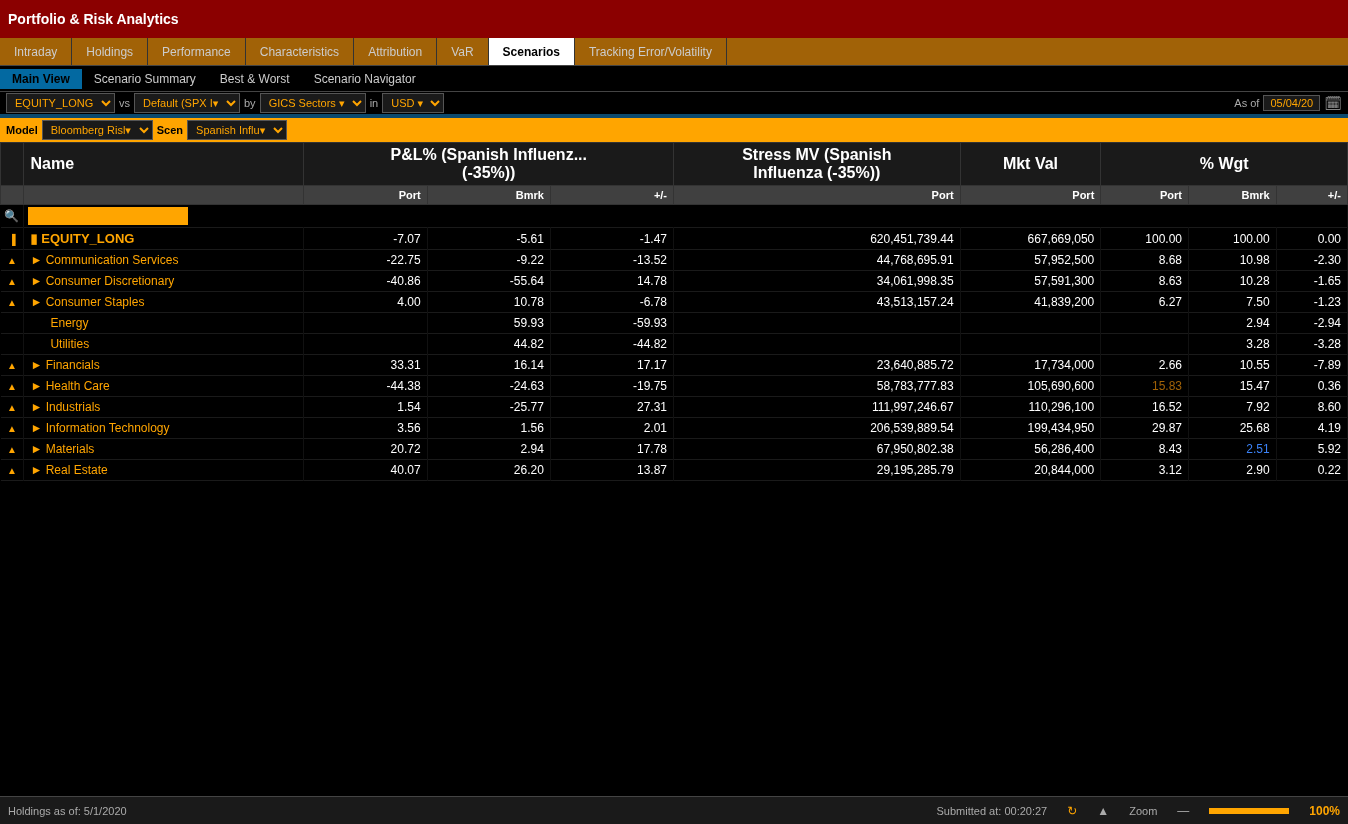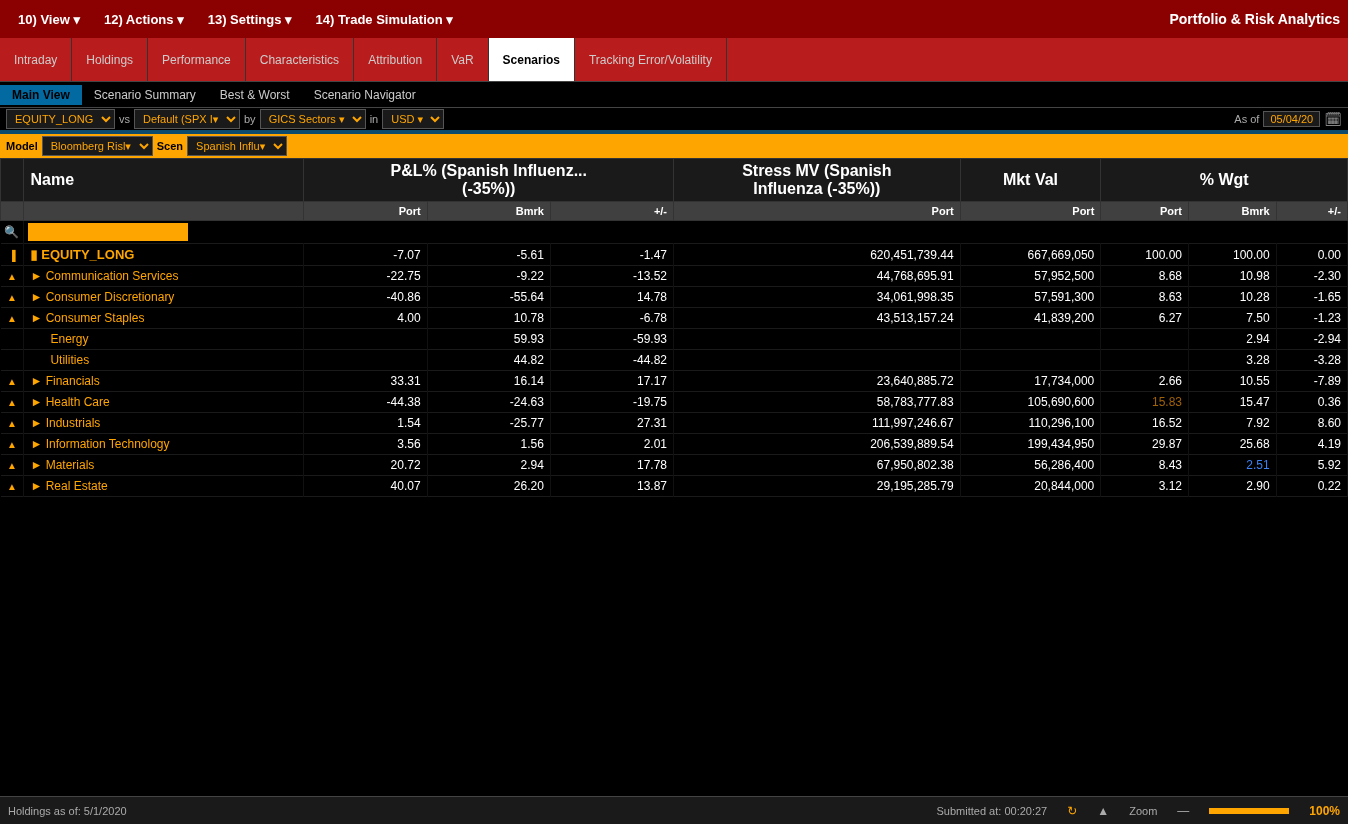--- a/index.html
+++ b/index.html
@@ -36,24 +36,24 @@
     }
     .app-title {
       color: #fff;
       font-size: 14px;
       font-weight: bold;
       white-space: nowrap;
     }
 
     
     .nav-tabs {
-      background: #b91c1c;
-      display: flex;
-      align-items: center;
-      height: 44px;
+      background: #a16207;
+      display: flex;
+      align-items: center;
+      height: 28px;
       border-bottom: 1px solid #444;
     }
     .nav-tab {
       color: #ccc;
       padding: 4px 14px;
       cursor: pointer;
       font-size: 12px;
       height: 100%;
       display: flex;
       align-items: center;
@@ -242,26 +242,20 @@
     .zoom-fill {
       height: 100%;
       background: #FFA500;
       width: 100%;
     }
   </style>
 </head>
 <body>
 
 <div class="top-menu">
-  <div class="top-menu-items">
-    <div class="menu-item">10) View ▾</div>
-    <div class="menu-item">12) Actions ▾</div>
-    <div class="menu-item">13) Settings ▾</div>
-    <div class="menu-item">14) Trade Simulation ▾</div>
-  </div>
   <div class="app-title">Portfolio &amp; Risk Analytics</div>
 </div>
 
 <div class="nav-tabs">
   <div class="nav-tab">Intraday</div>
   <div class="nav-tab">Holdings</div>
   <div class="nav-tab">Performance</div>
   <div class="nav-tab">Characteristics</div>
   <div class="nav-tab">Attribution</div>
   <div class="nav-tab">VaR</div>

